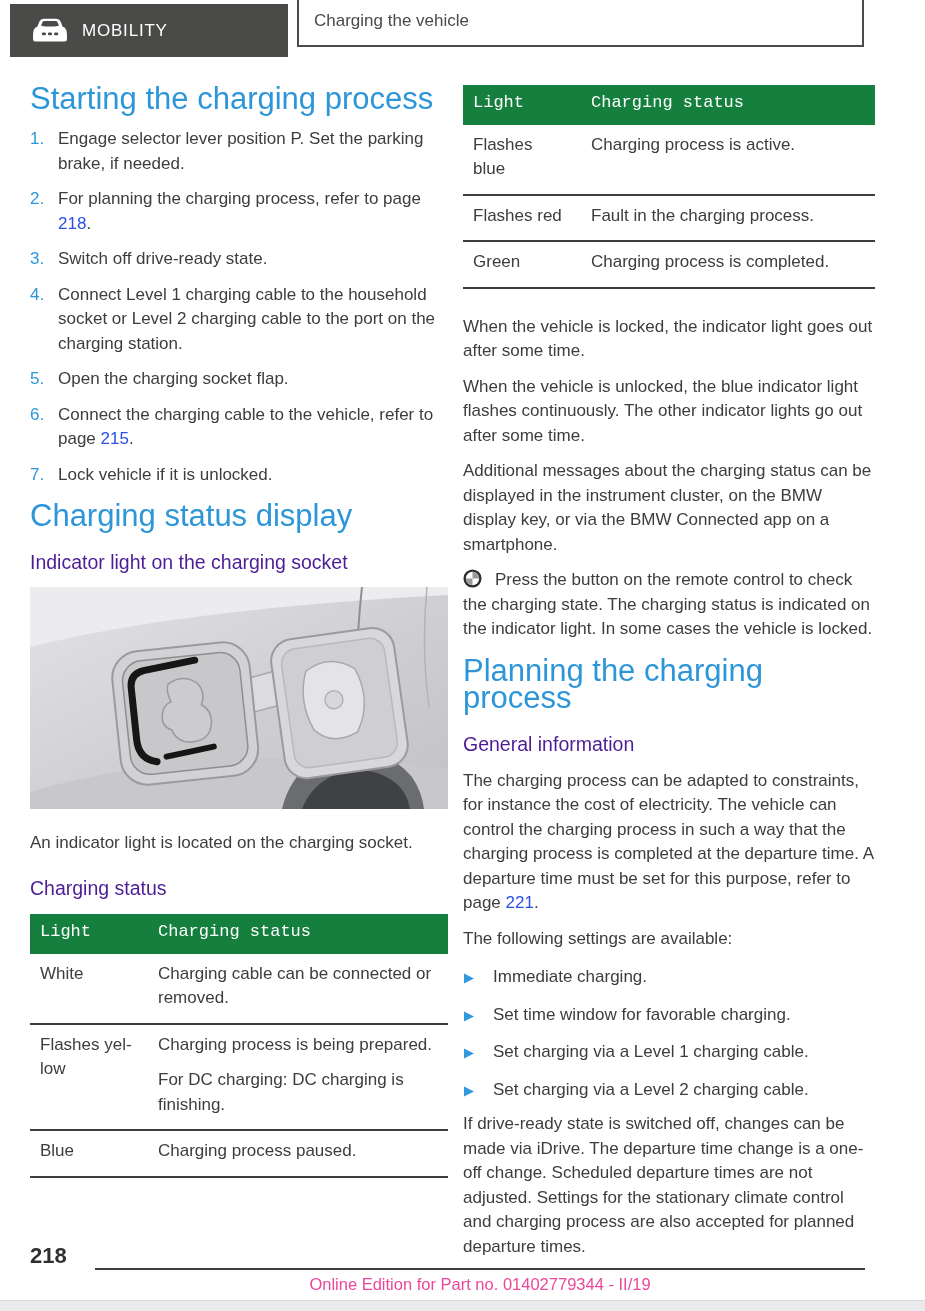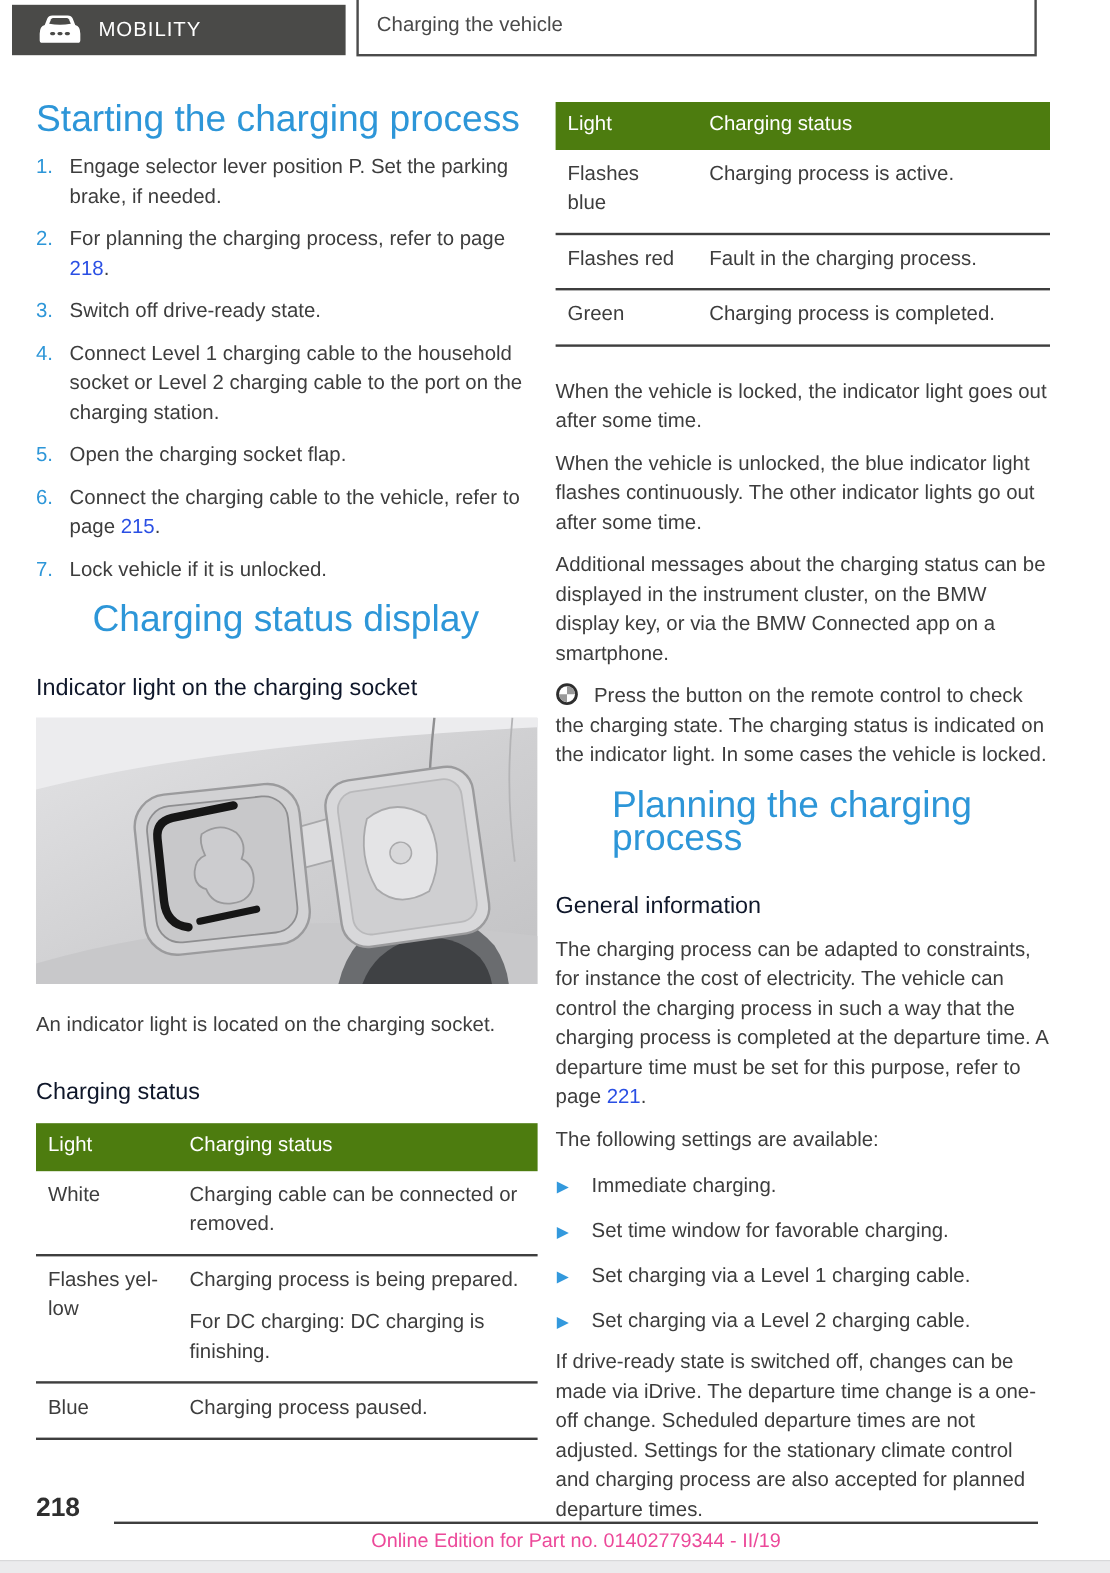--- a/index.html
+++ b/index.html
@@ -2,47 +2,47 @@
 <html><head>
 <meta charset="utf-8">
 <style>
   html,body { margin:0; padding:0; }
   body {
     width:925px; height:1311px; position:relative; background:#ffffff;
     font-family:"Liberation Sans", sans-serif; color:#3d3d3d; overflow:hidden;
   }
   
   .header-bar {
-    position:absolute; left:10px; top:4px; width:278px; height:42px;
+    position:absolute; left:10px; top:4px; width:278px; height:53px;
     background:#4a4a48; display:flex; align-items:center; box-sizing:border-box;
     padding-left:22px;
   }
   .header-bar .car-ico { width:36px; height:28px; flex:none; }
   .header-bar .label { color:#ffffff; font-size:17px; letter-spacing:.8px; margin-left:14px; }
   .title-box {
     position:absolute; left:297px; top:-6px; width:567px; height:53px;
     border:2px solid #4b4b4b; box-sizing:border-box; background:#fff;
     display:flex; align-items:center; padding-left:15px; font-size:17px; color:#4a4a4a;
   }
   
   .col { position:absolute; top:85px; font-size:17px; line-height:24.5px; }
   .col-left  { left:30px;  width:418px; }
   .col-right { left:463px; width:412px; }
   h1.sec { color:#2d96d8; font-size:31px; font-weight:400; margin:0 0 15px 0; line-height:27px; }
-  h1.sec.mt { margin-top:15px;margin-left:47px; }
-  h2.sub { color:#0f172a; font-size:19.5px; font-weight:400; margin:32px 0 13px 0; line-height:24px; }
+  h1.sec.mt { margin-top:15px; }
+  h2.sub { color:#4c1d95; font-size:19.5px; font-weight:400; margin:21px 0 13px 0; line-height:24px; }
   p { margin:0 0 11px 0; }
   a.pageref { color:#2a4fe4; text-decoration:none; }
   
   .step { display:flex; margin-bottom:11px; }
   .step-num { color:#2d96d8; width:28px; flex:none; }
   .step-text { flex:1; }
   
   .tbl { width:100%; border-bottom:2px solid #3e3e3e; margin:0 0 26px 0; }
-  .tbl-header { display:flex; background:#4d7c0f; color:#ffffff; padding:6px 0 9px 10px; }
+  .tbl-header { display:flex; background:#15803d; color:#ffffff; padding:6px 0 9px 10px;font-family:Liberation Mono, monospace; }
   .tbl-row { display:flex; padding:8px 0 12px 10px; }
   .tbl-row + .tbl-row { border-top:2px solid #3e3e3e; }
   .cell-light { width:112px; flex:none; white-space:pre-line; padding-right:6px; }
   .cell-status { flex:1; padding-right:4px; }
   .cell-status .para + .para { margin-top:11px; }
   
   .figure { width:418px; height:222px; margin:0 0 14px 0; }
   .caption { margin:0 0 0 0; }
   .charging-status-head { margin-top:33px; }
   .tbl-left { margin-top:14px; margin-bottom:0; }

